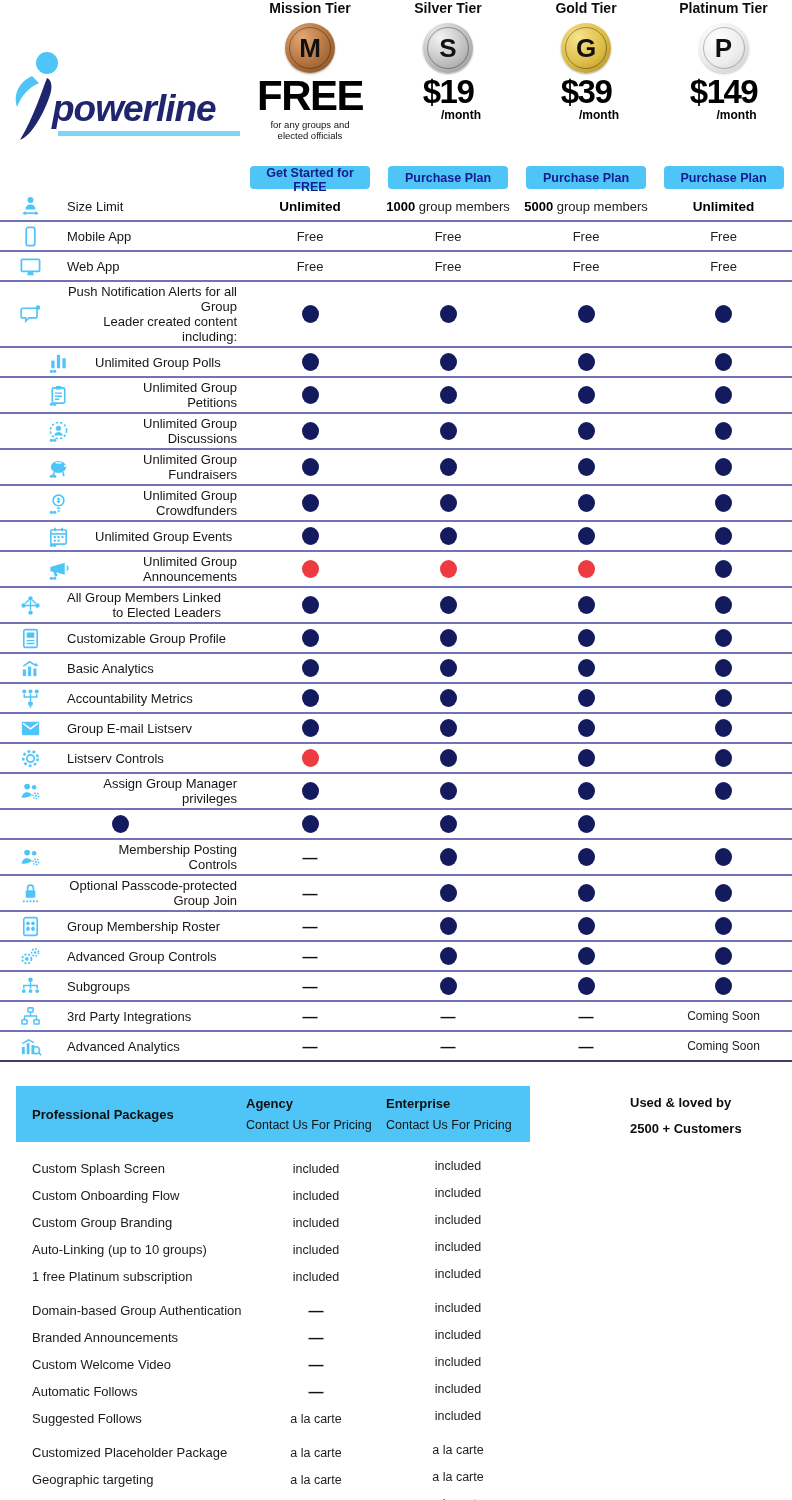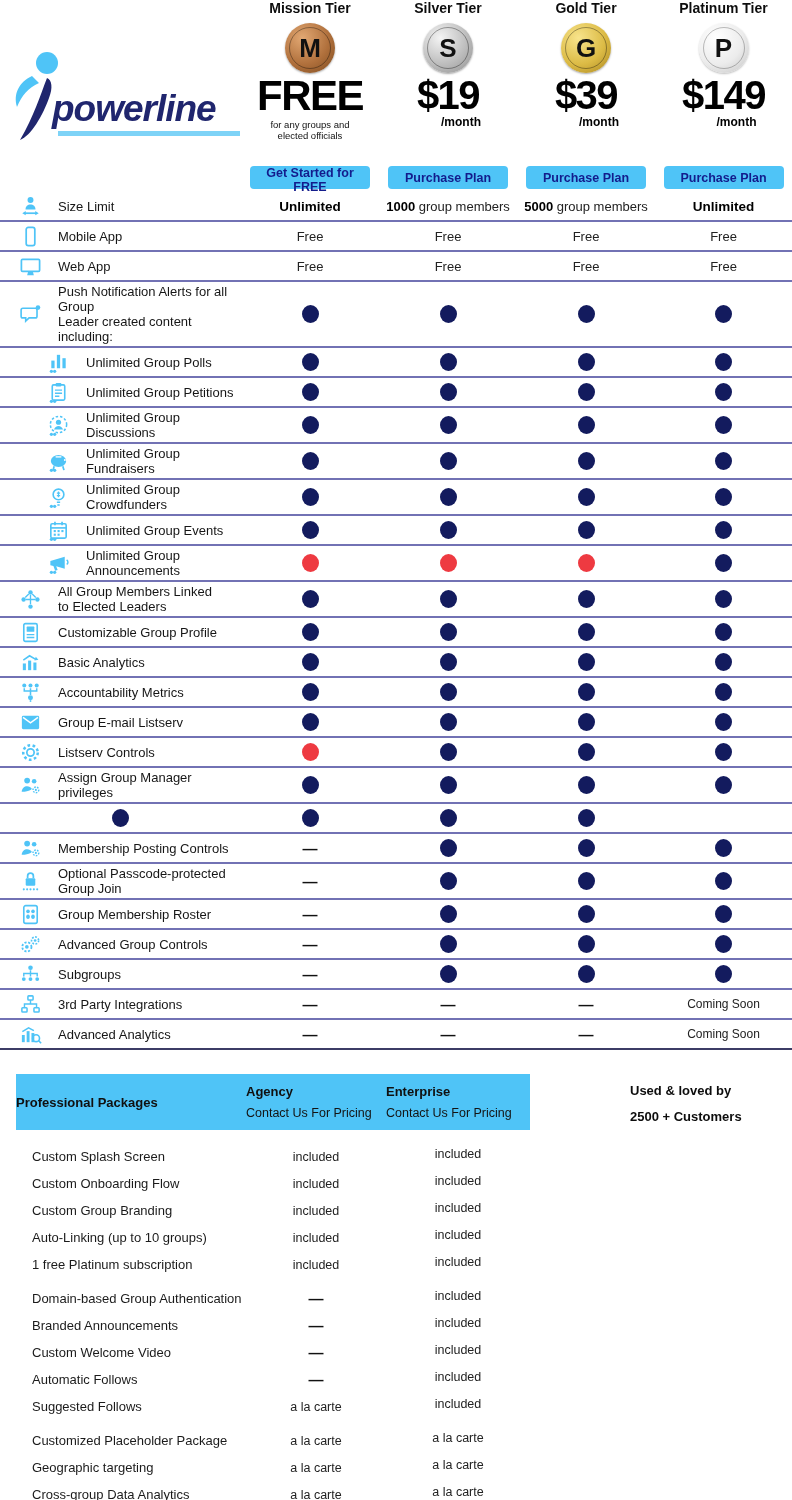--- a/index.html
+++ b/index.html
@@ -30,57 +30,57 @@
     display:flex; align-items:center; justify-content:center; position:relative;
     box-shadow: 0 1px 2px rgba(0,0,0,.35);
   }
   .medal::after { content:""; position:absolute; inset:4px; border-radius:50%; border:1.5px solid rgba(0,0,0,.35); }
   .medal-letter { font-size:26px; font-weight:700; color:#111; line-height:1; }
   .medal.bronze   { background:radial-gradient(circle at 35% 30%, #e2a873, #b0703c 55%, #7c4a1e); }
   .medal.silver   { background:radial-gradient(circle at 35% 30%, #f4f4f4, #bdbdbd 55%, #8f8f8f); }
   .medal.gold     { background:radial-gradient(circle at 35% 30%, #f8e48c, #dcbb45 55%, #a8841f); }
   .medal.platinum { background:radial-gradient(circle at 35% 30%, #ffffff, #ececec 55%, #c2c2c2); box-shadow:0 1px 2px rgba(0,0,0,.25); }
   .medal.platinum::after { border-color: rgba(0,0,0,.25); }
-  .price { font-size:40px; font-weight:700; color:#000; letter-spacing:-1.5px; margin-top:2px; line-height:1.02; }
+  .price { font-size:33px; font-weight:700; color:#000; letter-spacing:-1.5px; margin-top:2px; line-height:1.02; }
   .price.free { font-size:42px; }
   .period { font-size:12px; font-weight:700; color:#000; margin-top:-1px; margin-left:26px; }
   .tier-note { font-size:9.5px; color:#111; text-align:center; line-height:1.18; white-space:pre-line; margin-top:2px; }
   .tier-btn {
     margin-top:auto; margin-bottom:3px; width:120px; height:23px;
     background:var(--lb); color:var(--btntext); border:none; border-radius:4px;
     font-family:"Liberation Sans",sans-serif; font-size:12.5px; font-weight:700; cursor:pointer;
   }
   
   .ftable { width:792px; }
   .frow {
     display:grid; grid-template-columns:241px 138px 138px 138px 137px;
     min-height:30px; align-items:center; border-bottom:2px solid var(--line);
   }
   .frow:last-child { border-bottom:2.5px solid #3c3c66; }
-  .flabel { display:flex; align-items:center; gap:16px; padding-left:18px; padding-right:4px; }
+  .flabel { display:flex; align-items:center; gap:25px; padding-left:18px; padding-right:4px;text-align:right; }
   .frow.indent .flabel { padding-left:46px; }
   .ficon { width:24px; height:24px; flex:0 0 24px; display:flex; align-items:center; justify-content:center; }
   .ficon svg { width:23px; height:23px; fill:var(--lb); }
   .ftext { font-size:13px; color:#161616; line-height:15px; white-space:pre-line; padding:2px 0; }
   .fcell { display:flex; align-items:center; justify-content:center; }
   .dot { width:17px; height:18px; border-radius:50%; display:inline-block; }
   .dot.navy { background:var(--navy); }
   .dot.red  { background:var(--red); }
   .dash { font-size:15px; font-weight:700; color:#111; }
   .val { font-size:13px; color:#222; }
   .val b { color:#000; }
   .val.bold { font-weight:700; color:#000; font-size:13.5px; }
   .val.small { font-size:12px; }
   
   .pro-section { position:relative; margin-top:24px; width:792px; }
   .pro-bar {
     margin-left:16px; width:514px; height:56px; background:var(--lb);
     display:grid; grid-template-columns:230px 140px 144px; align-items:center;
   }
-  .pro-bar-title { font-size:13px; font-weight:700; color:#101010; }
+  .pro-bar-title { font-size:13px; font-weight:700; color:#101010; padding-left:16px; }
   .pro-col-head { }
   .pro-col-name { font-size:13px; font-weight:700; color:#101010; }
   .pro-col-sub { font-size:12.5px; color:#141414; margin-top:7px; }
   .pro-aside {
     position:absolute; left:630px; top:4px; font-size:13px; font-weight:700;
     color:#0d0d0d; line-height:26px; white-space:pre-line;
   }
   .pro-rows { margin-left:16px; width:514px; margin-top:13px; }
   .pro-row { display:grid; grid-template-columns:230px 140px 144px; height:27px; align-items:center; }
   .pro-row.group-start { margin-top:7px; }

